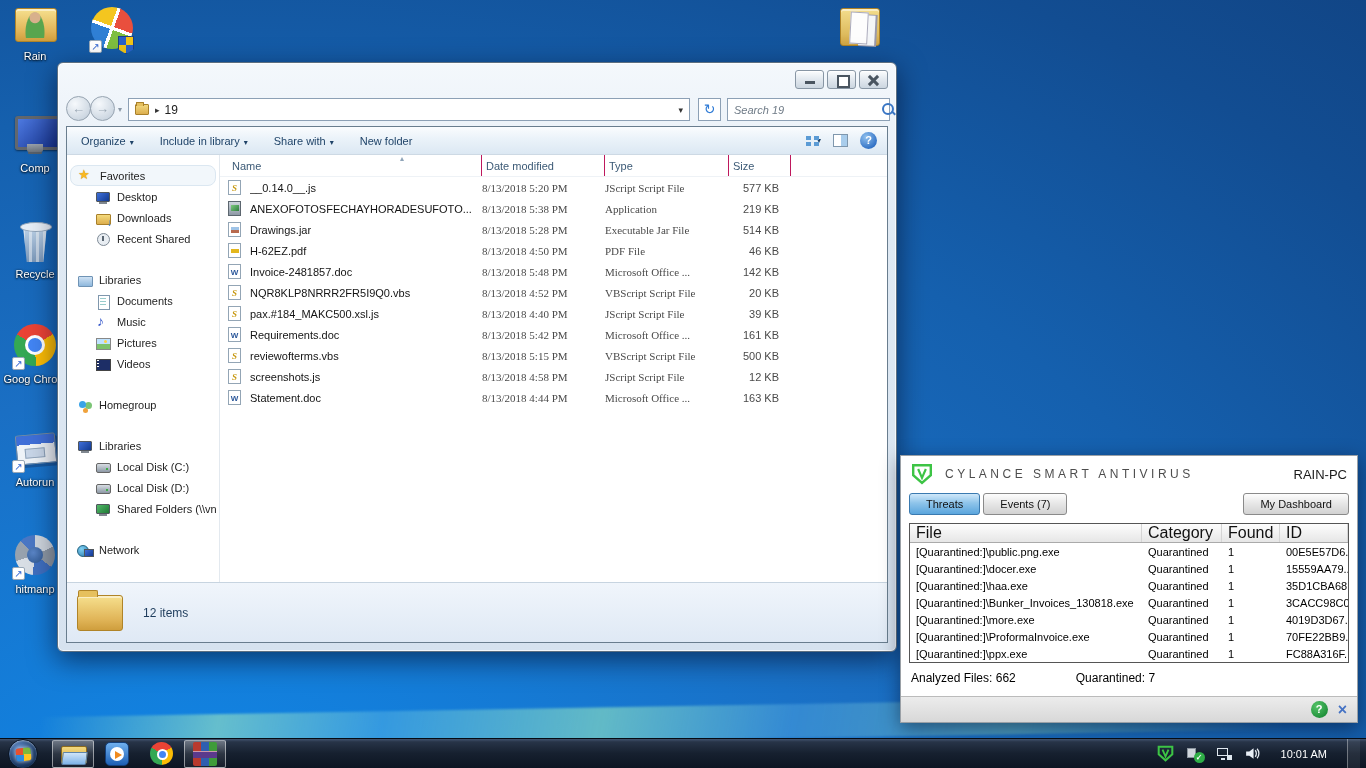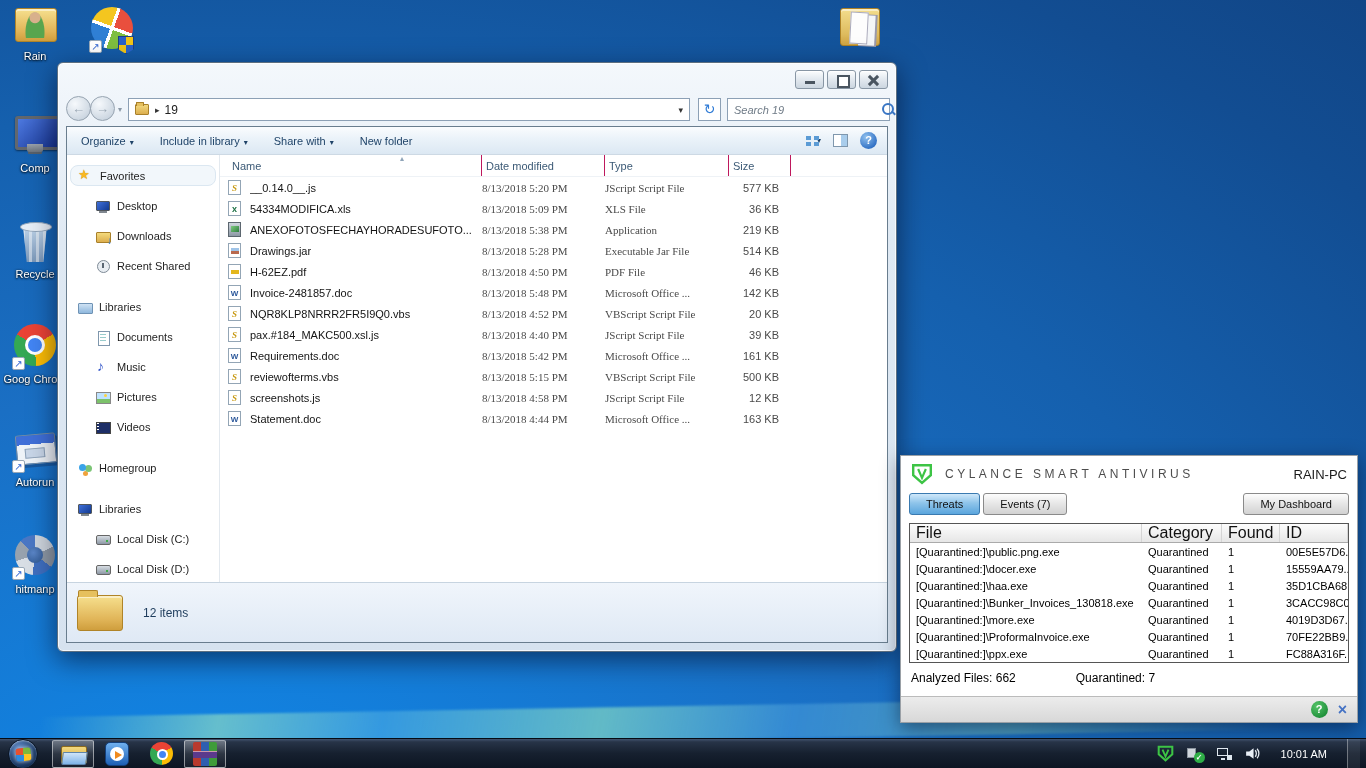--- a/index.html
+++ b/index.html
@@ -120,21 +120,21 @@
   .views-ic::before { content:""; position:absolute; left:0; top:1px; width:5px; height:4px; background:#5b9bd5;
     box-shadow:8px 0 0 #5b9bd5, 0 6px 0 #5b9bd5, 8px 6px 0 #5b9bd5; }
   .views-dd { font-size:8px; color:#1f4368; margin-left:-6px; }
   .pane-ic { width:15px; height:13px; border:1px solid #7f97ad; background:linear-gradient(90deg,#fff 0 55%, #a9cdec 55%); }
   .help-ic { width:17px; height:17px; border-radius:50%; background:radial-gradient(circle at 35% 30%, #8fc0ee, #2f6fc4 75%);
     color:#fff; font-weight:bold; font-size:11px; text-align:center; line-height:17px; }
 
   .main { flex:1; display:flex; min-height:0; }
   .sidepane { width:153px; flex:none; border-right:1px solid #e3e9ef; padding-top:10px; font-size:11px; color:#1e1e1e; overflow:hidden; }
   .side-item { height:21px; display:flex; align-items:center; gap:6px; padding-left:10px; cursor:pointer; white-space:nowrap; }
-  .side-item.child { padding-left:28px;margin-top:9px; }
+  .side-item.child { padding-left:28px; }
   .side-item.hl { background:#f2f7fb; border:1px solid #dbe7f1; border-radius:8px; margin:0 3px; padding-left:7px; }
   .side-gap { height:20px; }
   .si { position:relative; display:inline-block; width:16px; height:16px; flex:none; }
   .si-star::before { content:"\2605"; position:absolute; left:0; top:-1px; font-size:13px; color:#f9b821; text-shadow:0 0 1px #b07f14; }
   .si-desktop::before, .si-computer::before, .si-shared::before { content:""; position:absolute; left:1px; top:3px; width:12px; height:8px;
     border-radius:1px; background:linear-gradient(135deg,#3f6fd8,#123a91); border:1px solid #50565c; }
   .si-desktop::after, .si-computer::after, .si-shared::after { content:""; position:absolute; left:4px; top:13px; width:8px; height:2px; background:#808890; }
   .si-shared::before { background:linear-gradient(135deg,#53b96a,#1f7a35); }
   .si-folder::before, .si-downloads::before, .si-library::before { content:""; position:absolute; left:1px; top:4px; width:13px; height:9px;
     border-radius:1px; background:linear-gradient(#f4da7c,#dcae4e); border:1px solid #a9802a; }
@@ -427,27 +427,20 @@
           </div>
 
           <div class="frow">
             <span class="fileicon fi-script"></span>
             <span class="fname">__0.14.0__.js</span>
             <span class="fdate">8/13/2018 5:20 PM</span>
             <span class="ftype">JScript Script File</span>
             <span class="fsize">577 KB</span>
           </div>
           <div class="frow">
-            <span class="fileicon fi-xls"></span>
-            <span class="fname">54334MODIFICA.xls</span>
-            <span class="fdate">8/13/2018 5:09 PM</span>
-            <span class="ftype">XLS File</span>
-            <span class="fsize">36 KB</span>
-          </div>
-          <div class="frow">
             <span class="fileicon fi-app"></span>
             <span class="fname">ANEXOFOTOSFECHAYHORADESUFOTO...</span>
             <span class="fdate">8/13/2018 5:38 PM</span>
             <span class="ftype">Application</span>
             <span class="fsize">219 KB</span>
           </div>
           <div class="frow">
             <span class="fileicon fi-jar"></span>
             <span class="fname">Drawings.jar</span>
             <span class="fdate">8/13/2018 5:28 PM</span>

